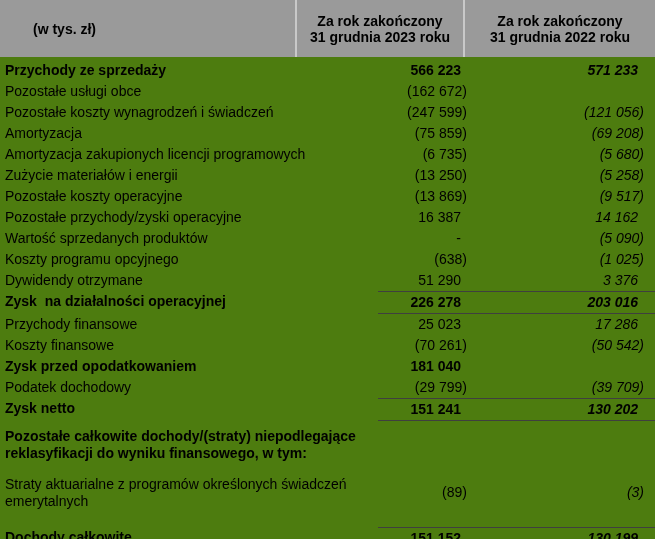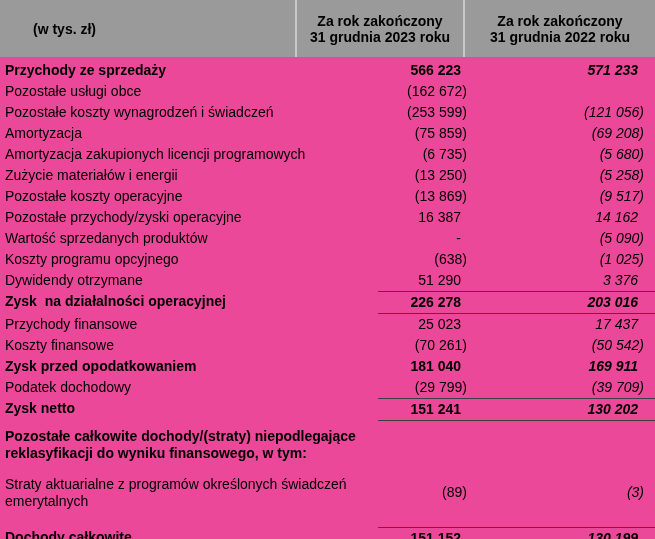--- a/index.html
+++ b/index.html
@@ -7,21 +7,21 @@
     padding: 0;
     background: #ffffff;
     font-family: "Liberation Sans", sans-serif;
     color: #000000;
   }
   .sheet {
     position: relative;
     width: 655px;
     height: 539px;
     overflow: hidden;
-    background: #ec4899;
+    background: #4d7c0f;
     font-size: 14px;
   }
   
   .header-row {
     display: flex;
     width: 655px;
     height: 57px;
     background: var(--header-bg, #9a9a9a);
     font-weight: bold;
   }
@@ -94,21 +94,21 @@
       <div class="cell num num-2" style="padding-right: 17px;">571 233</div>
     </div>
 
     <div class="row">
       <div class="cell label-cell">Pozostałe usługi obce</div>
       <div class="cell num num-1">(162 672)</div>
     </div>
 
     <div class="row">
       <div class="cell label-cell">Pozostałe koszty wynagrodzeń i świadczeń</div>
-      <div class="cell num num-1">(253 599)</div>
+      <div class="cell num num-1">(247 599)</div>
       <div class="cell num num-2">(121 056)</div>
     </div>
 
     <div class="row">
       <div class="cell label-cell">Amortyzacja</div>
       <div class="cell num num-1">(75 859)</div>
       <div class="cell num num-2">(69 208)</div>
     </div>
 
     <div class="row">
@@ -155,33 +155,32 @@
 
     <div class="row bold ruled">
       <div class="cell label-cell">Zysk  na działalności operacyjnej</div>
       <div class="cell num num-1" style="padding-right: 8px;">226 278</div>
       <div class="cell num num-2" style="padding-right: 17px;">203 016</div>
     </div>
 
     <div class="row">
       <div class="cell label-cell">Przychody finansowe</div>
       <div class="cell num num-1" style="padding-right: 8px;">25 023</div>
-      <div class="cell num num-2" style="padding-right: 17px;">17 437</div>
+      <div class="cell num num-2" style="padding-right: 17px;">17 286</div>
     </div>
 
     <div class="row">
       <div class="cell label-cell">Koszty finansowe</div>
       <div class="cell num num-1">(70 261)</div>
       <div class="cell num num-2">(50 542)</div>
     </div>
 
     <div class="row bold">
       <div class="cell label-cell">Zysk przed opodatkowaniem</div>
       <div class="cell num num-1" style="padding-right: 8px;">181 040</div>
-      <div class="cell num num-2" style="padding-right: 17px;">169 911</div>
     </div>
 
     <div class="row">
       <div class="cell label-cell">Podatek dochodowy</div>
       <div class="cell num num-1">(29 799)</div>
       <div class="cell num num-2">(39 709)</div>
     </div>
 
     <div class="row bold ruled">
       <div class="cell label-cell">Zysk netto</div>

